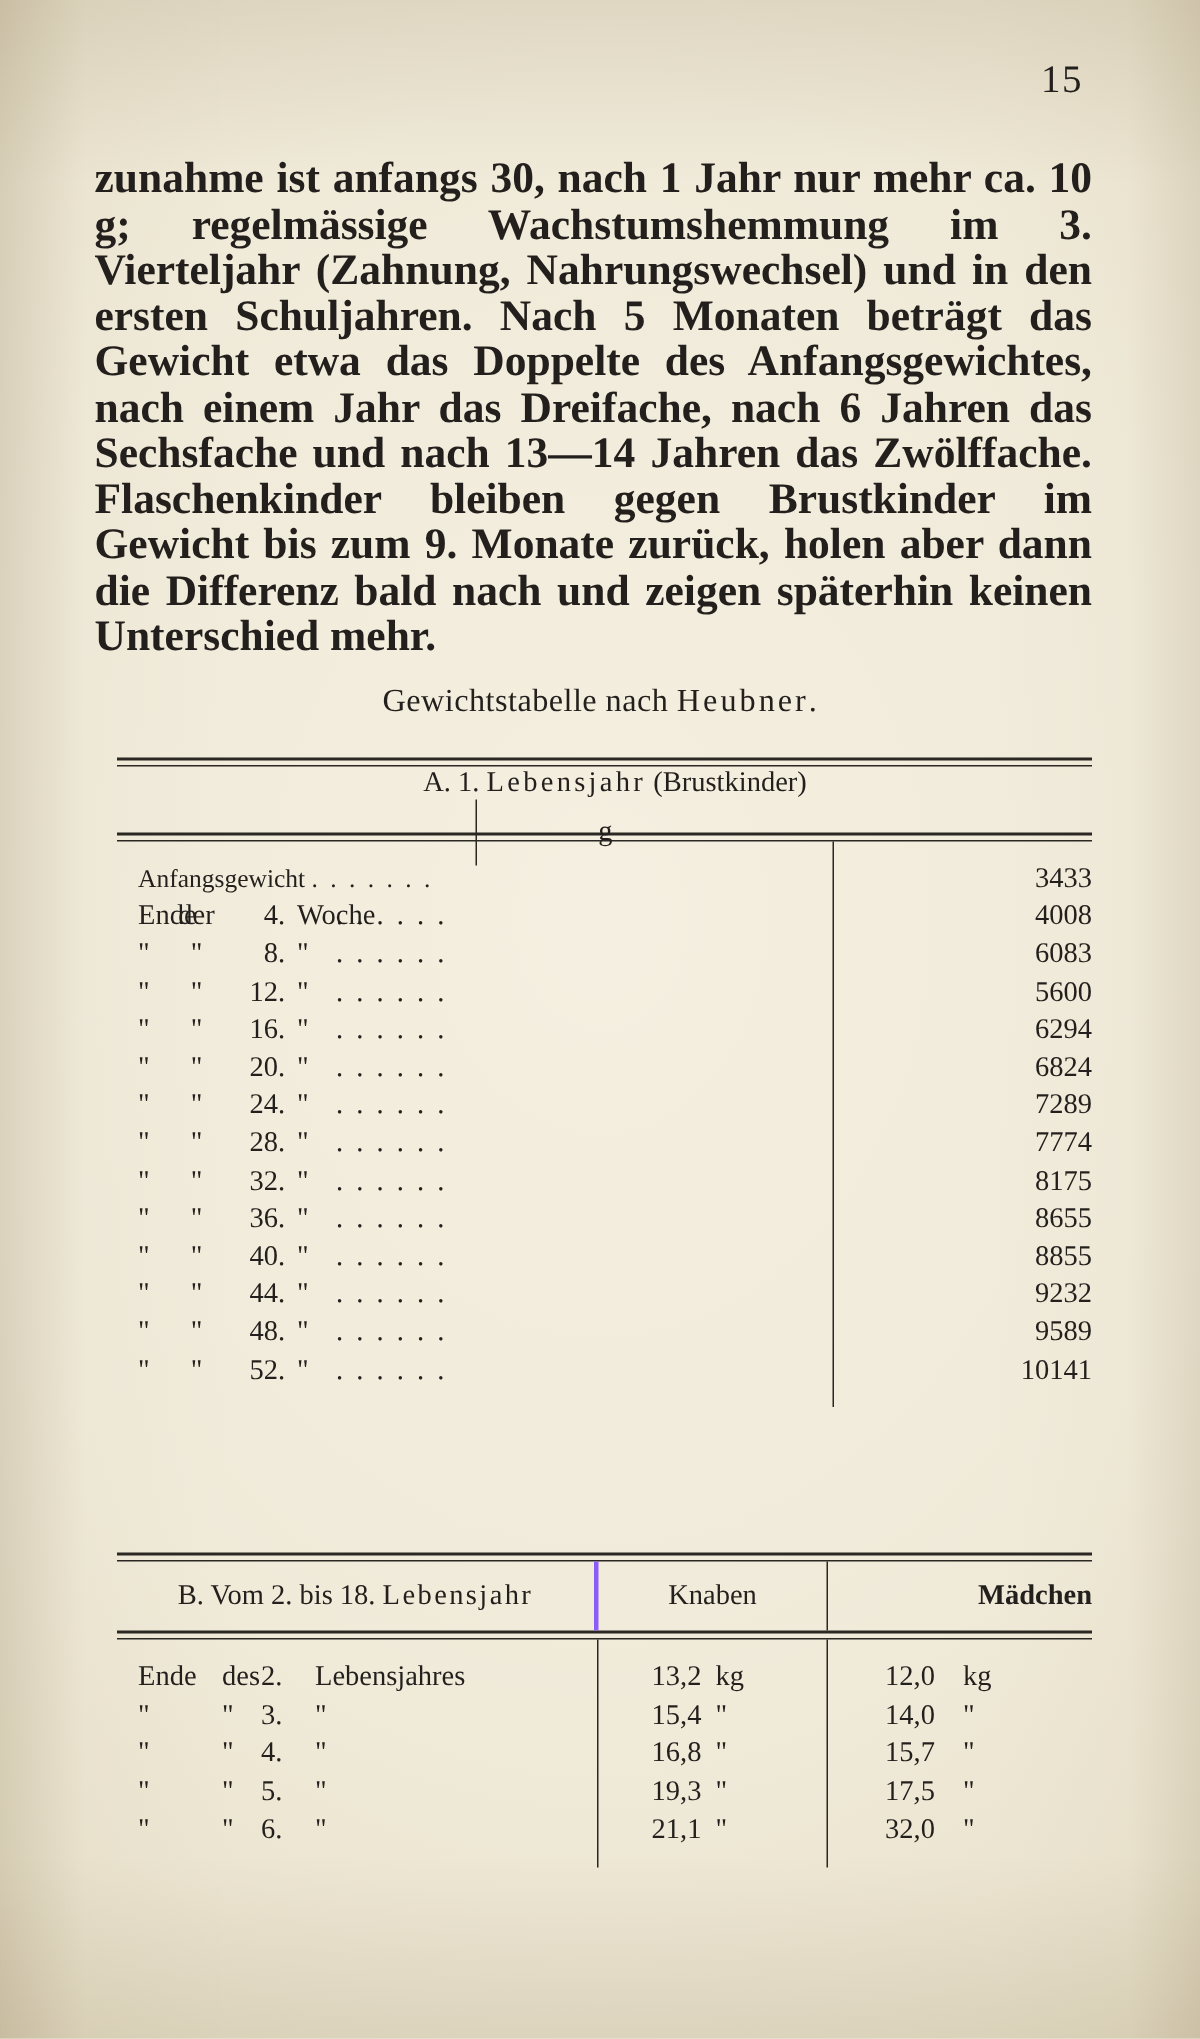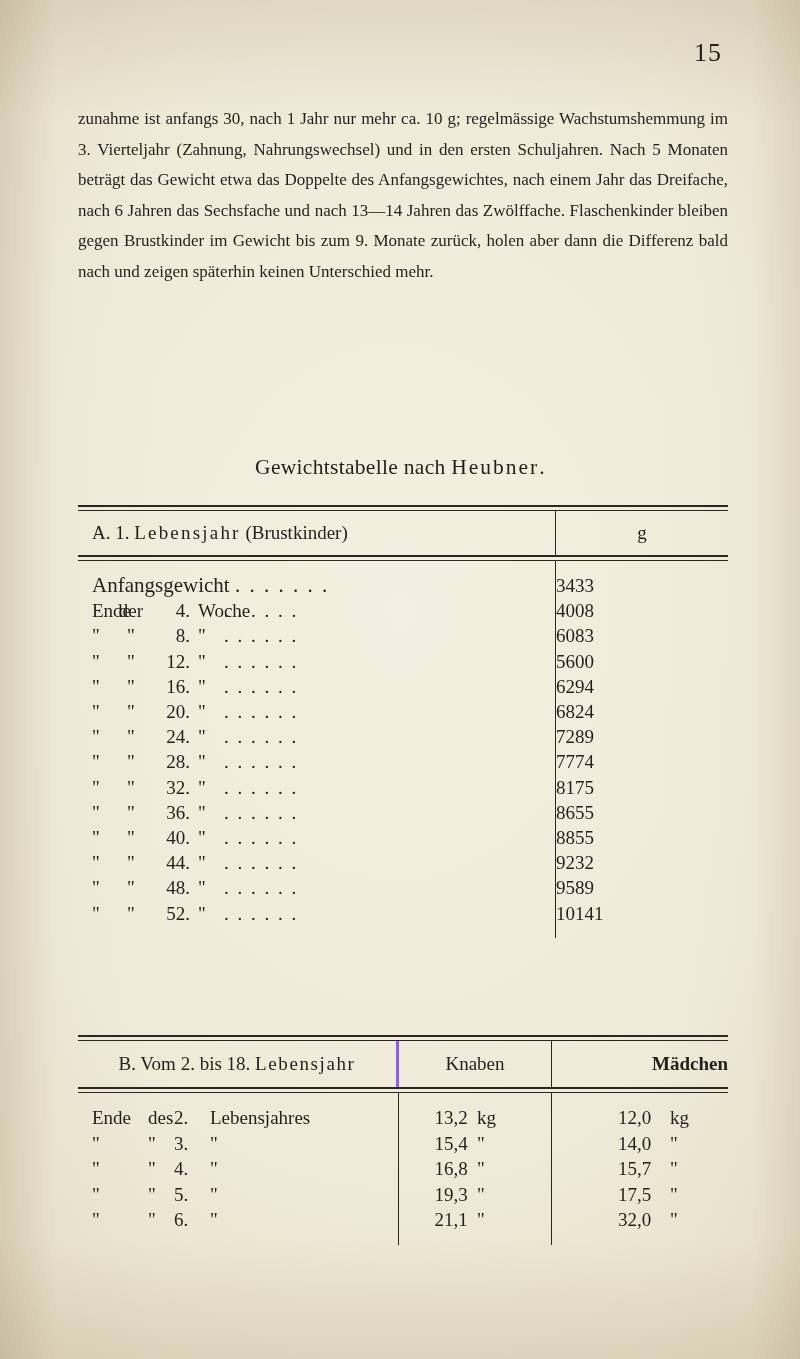--- a/index.html
+++ b/index.html
@@ -42,28 +42,29 @@
   .page-number {
     position: absolute;
     right: 78px;
     top: 38px;
     font-size: 26px;
     letter-spacing: 1px;
     font-family: "Liberation Serif", serif;
   }
   .body-text {
     position: absolute;
-    left: 78px;
+    left: 63px;
     right: 72px;
     top: 104px;
-    font-size: 17px;
+    font-size: 29px;
     line-height: 30.5px;
     text-align: justify;
     text-justify: inter-word;
     hyphens: none;
+    font-weight: bold;
   }
   .table-caption {
     position: absolute;
     left: 0;
     right: 0;
     top: 455px;
     text-align: center;
     font-size: 21.5px;
     letter-spacing: 0.3px;
   }
@@ -81,20 +82,21 @@
   .rule-double {
     border-top: 2px solid #2b2722;
     border-bottom: 1px solid #2b2722;
     height: 3px;
     box-sizing: content-box;
   }
   .ta-head {
     display: flex;
     align-items: center;
     height: 44px;
+    flex-direction: column;
   }
   .ta-left {
     flex: 1 1 auto;
     padding-left: 14px;
     font-size: 19px;
   }
   .ta-left .sp { letter-spacing: 2.2px; }
   .ta-right {
     width: 172px;
     border-left: 1px solid #2b2722;
@@ -107,37 +109,37 @@
     display: flex;
   }
   .ta-body-left {
     flex: 1 1 auto;
     padding: 12px 0 12px 14px;
   }
   .ta-body-right {
     width: 172px;
     border-left: 1px solid #2b2722;
     padding: 12px 0;
-    text-align: left;
+    text-align: right;
     font-size: 19px;
     line-height: 25.2px;
   }
   .ta-row {
     display: flex;
     font-size: 19px;
     line-height: 25.2px;
     white-space: pre;
   }
   .ta-c1 { width: 26px; text-align: left; }
   .ta-c2 { width: 26px; text-align: center; }
   .ta-c3 { width: 46px; text-align: right; }
   .ta-c4 { width: 26px; text-align: left; padding-left: 8px; }
   .ta-c5 { flex: 1 1 auto; }
   .ta-first {
-    font-size: 21px;
+    font-size: 17px;
     line-height: 25.2px;
     white-space: pre;
   }
   .dots { letter-spacing: 2px; }
 
   
   .table-b {
     position: absolute;
     left: 78px;
     right: 72px;
@@ -200,21 +202,21 @@
     white-space: pre;
     padding-left: 26px;
   }
   .tb-val .num { display: inline-block; width: 52px; text-align: center; }
   .tb-valr {
     font-size: 19px;
     line-height: 25.6px;
     white-space: pre;
     padding-left: 38px;
   }
-  .tb-valr .num { display: inline-block; width: 52px; margin-left: 28px; }
+  .tb-valr .num { display: inline-block; width: 52px; }
 </style>
 </head>
 <body>
 
 <div class="paper"></div>
 
 <div class="content">
 
   <div class="page-number">15</div>
 

